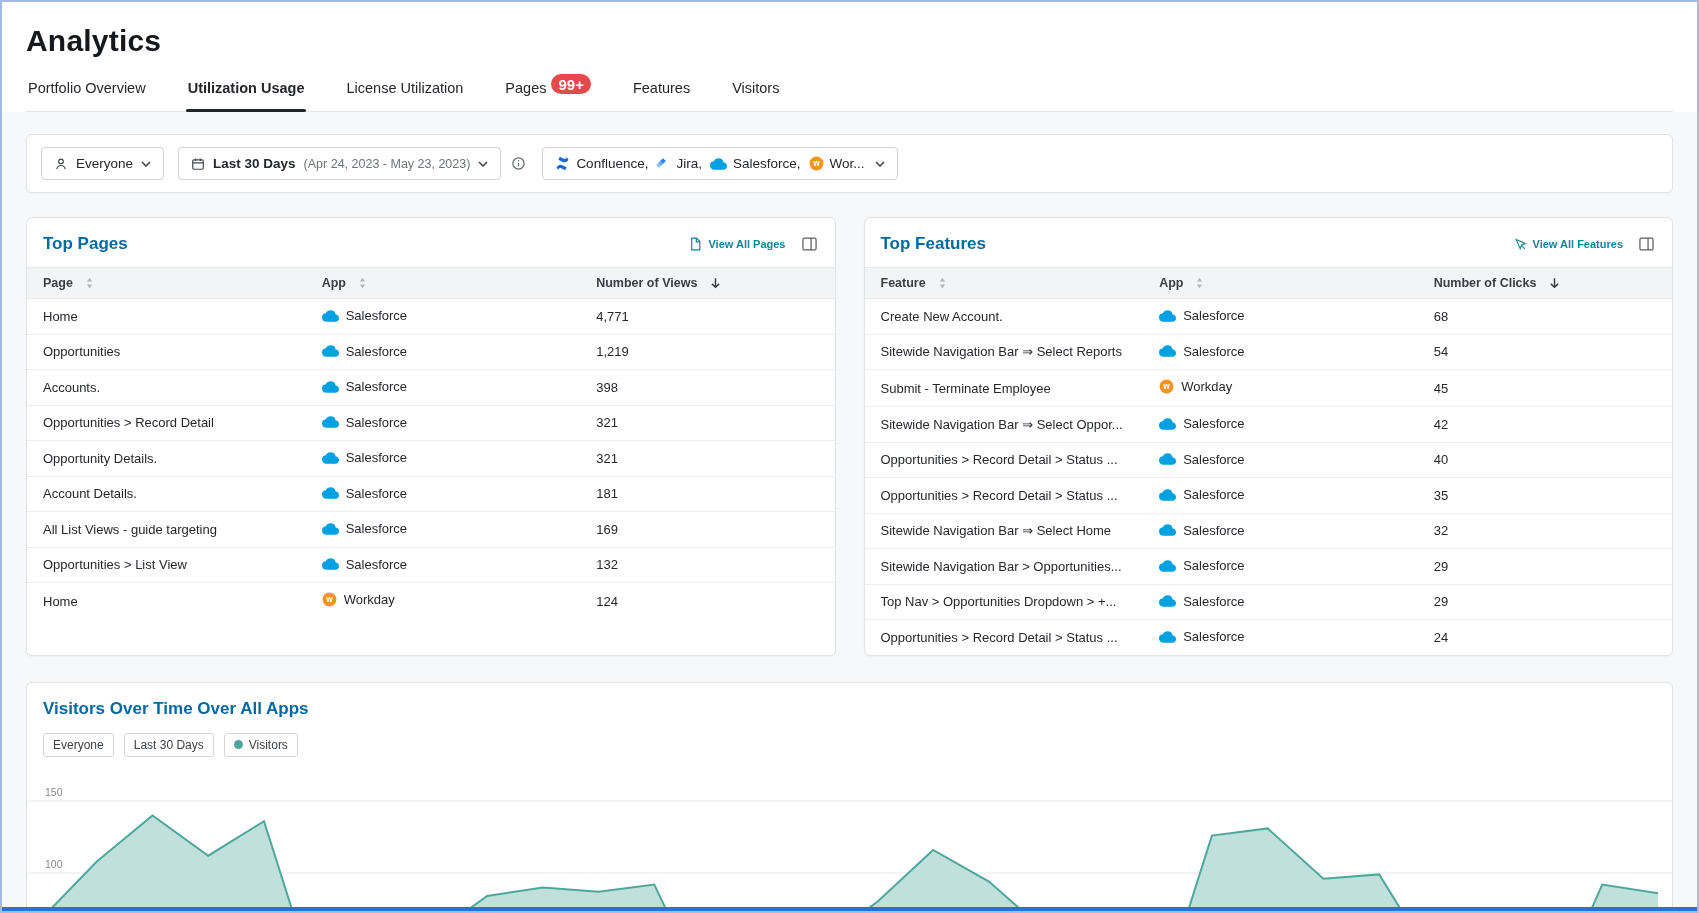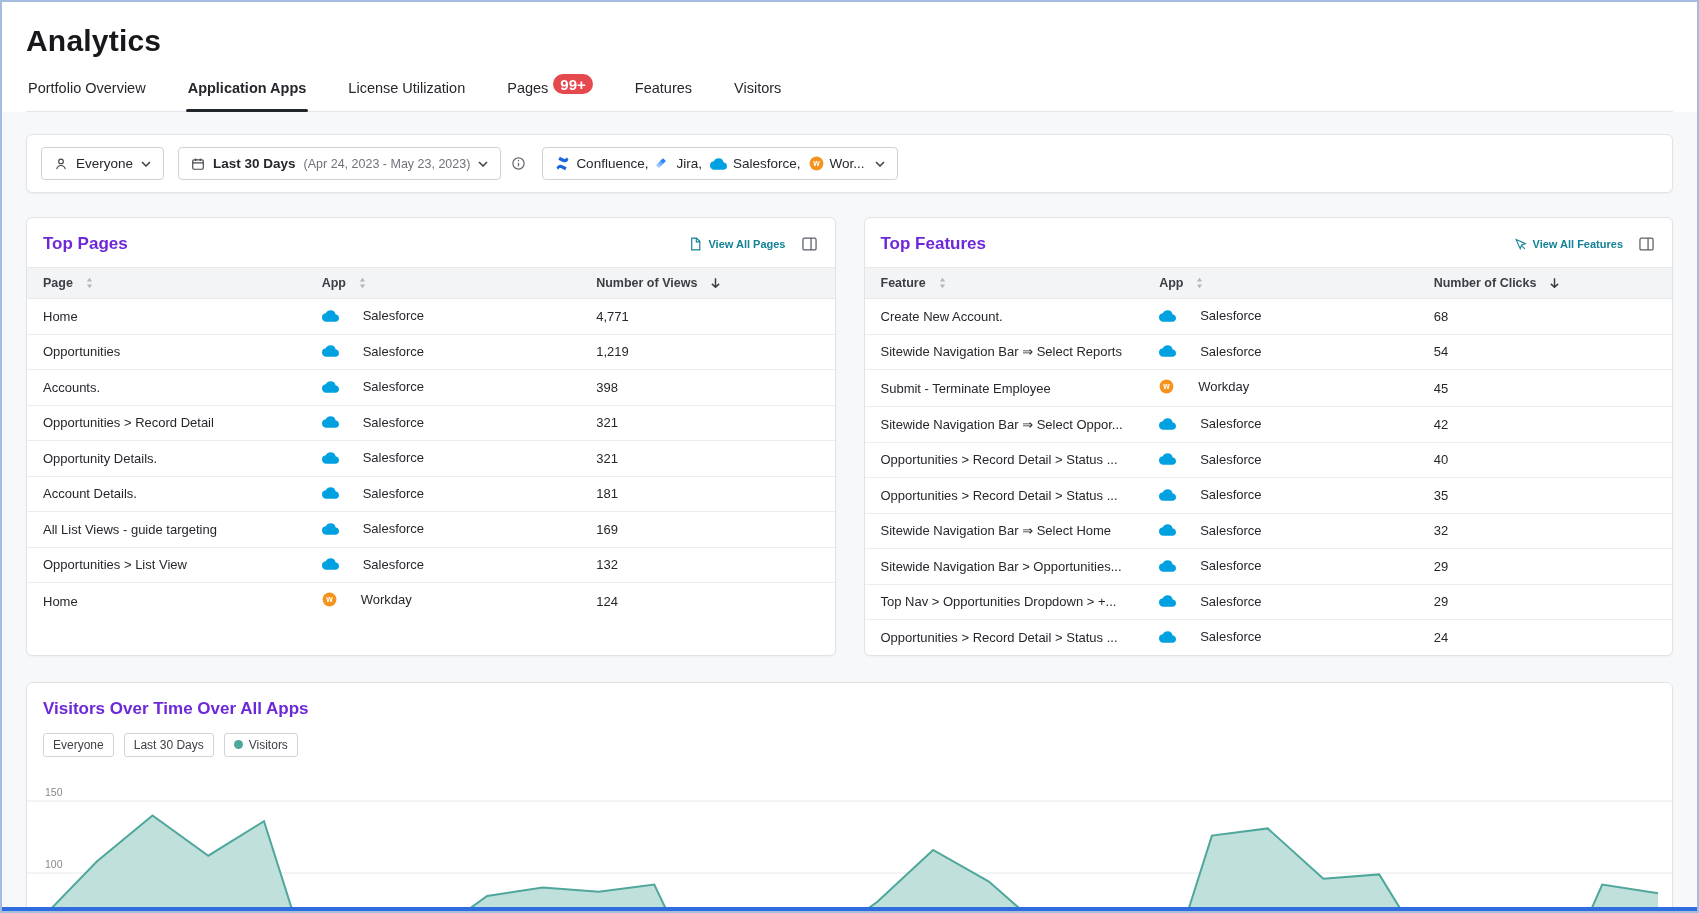--- a/index.html
+++ b/index.html
@@ -25,50 +25,50 @@
   .control { display: inline-flex; align-items: center; gap: 8px; background: #fff; border: 1px solid #cfd2d7; border-radius: 4px; padding: 8px 12px; font-size: 13.5px; color: #26272d; cursor: pointer; font-family: inherit; }
   .control .strong { font-weight: bold; }
   .control .muted { color: #70737a; font-size: 12.5px; }
   .control-group { display: flex; align-items: center; gap: 8px; }
   .icon-btn { background: none; border: none; cursor: pointer; display: inline-flex; align-items: center; padding: 2px; }
   .ic { display: inline-flex; align-items: center; }
   .app-label { margin-right: 2px; }
   .cards-row { display: flex; gap: 28px; margin-top: 24px; }
   .card { flex: 1; background: #fff; border: 1px solid #e2e3e6; border-radius: 6px; box-shadow: 0 1px 2px rgba(20,24,34,.04); overflow: hidden; }
   .card-head { display: flex; justify-content: space-between; align-items: center; padding: 16px 16px 13px; }
-  .card-head h2, .chart-card h2 { font-size: 17px; font-weight: bold; color: #6d28d9; }
+  .card-head h2, .chart-card h2 { font-size: 17px; font-weight: bold; color: #0369a1; }
   .head-actions { display: flex; align-items: center; gap: 14px; }
   .link { display: inline-flex; align-items: center; gap: 6px; color: var(--link, #128297); font-size: 11px; font-weight: bold; text-decoration: none; cursor: pointer; }
   table { width: 100%; border-collapse: collapse; font-size: 13px; }
   thead th { background: #f3f4f6; text-align: left; font-size: 12.5px; font-weight: bold; color: #3c3e45; padding: 8px 12px; border-top: 1px solid #e8e9eb; border-bottom: 1px solid #e8e9eb; }
   .th-inner { display: inline-flex; align-items: center; gap: 13px; }
   th:first-child, td:first-child { padding-left: 16px; width: 35%; }
   th:nth-child(2), td:nth-child(2) { width: 34%; }
   tbody td { padding: 9px 12px; border-bottom: 1px solid #ededef; color: #26272d; }
   tbody tr:last-child td { border-bottom: none; }
-  .app-cell { display: inline-flex; align-items: center; gap: 24px; }
+  .app-cell { display: inline-flex; align-items: center; gap: 7px; }
   .chart-card { margin-top: 26px; padding-top: 16px; }
   .chart-card h2 { padding: 0 16px; }
   .chips { display: flex; gap: 10px; padding: 14px 16px 8px; }
   .chip { display: inline-flex; align-items: center; gap: 6px; border: 1px solid #d2d4d9; border-radius: 3px; padding: 4px 9px; font-size: 12px; color: #3c3e45; background: #fff; cursor: pointer; }
   .chip .dot { width: 9px; height: 9px; border-radius: 50%; background: var(--chart-line, #4fa79b); }
   .chart-wrap { margin-top: 6px; }
   #chart-svg { display: block; }
 </style>
 </head>
 <body>
 
 <header class="topbar">
   <h1 class="page-title">Analytics</h1>
   <nav class="tabs" id="tab-bar">
       <div class="tab">
         <span>Portfolio Overview</span>
       </div>
       <div class="tab active">
-        <span>Application Apps</span>
+        <span>Utilization Usage</span>
       </div>
       <div class="tab">
         <span>License Utilization</span>
       </div>
       <div class="tab">
         <span>Pages</span>
         <span class="badge">99+</span>
       </div>
       <div class="tab">
         <span>Features</span>

